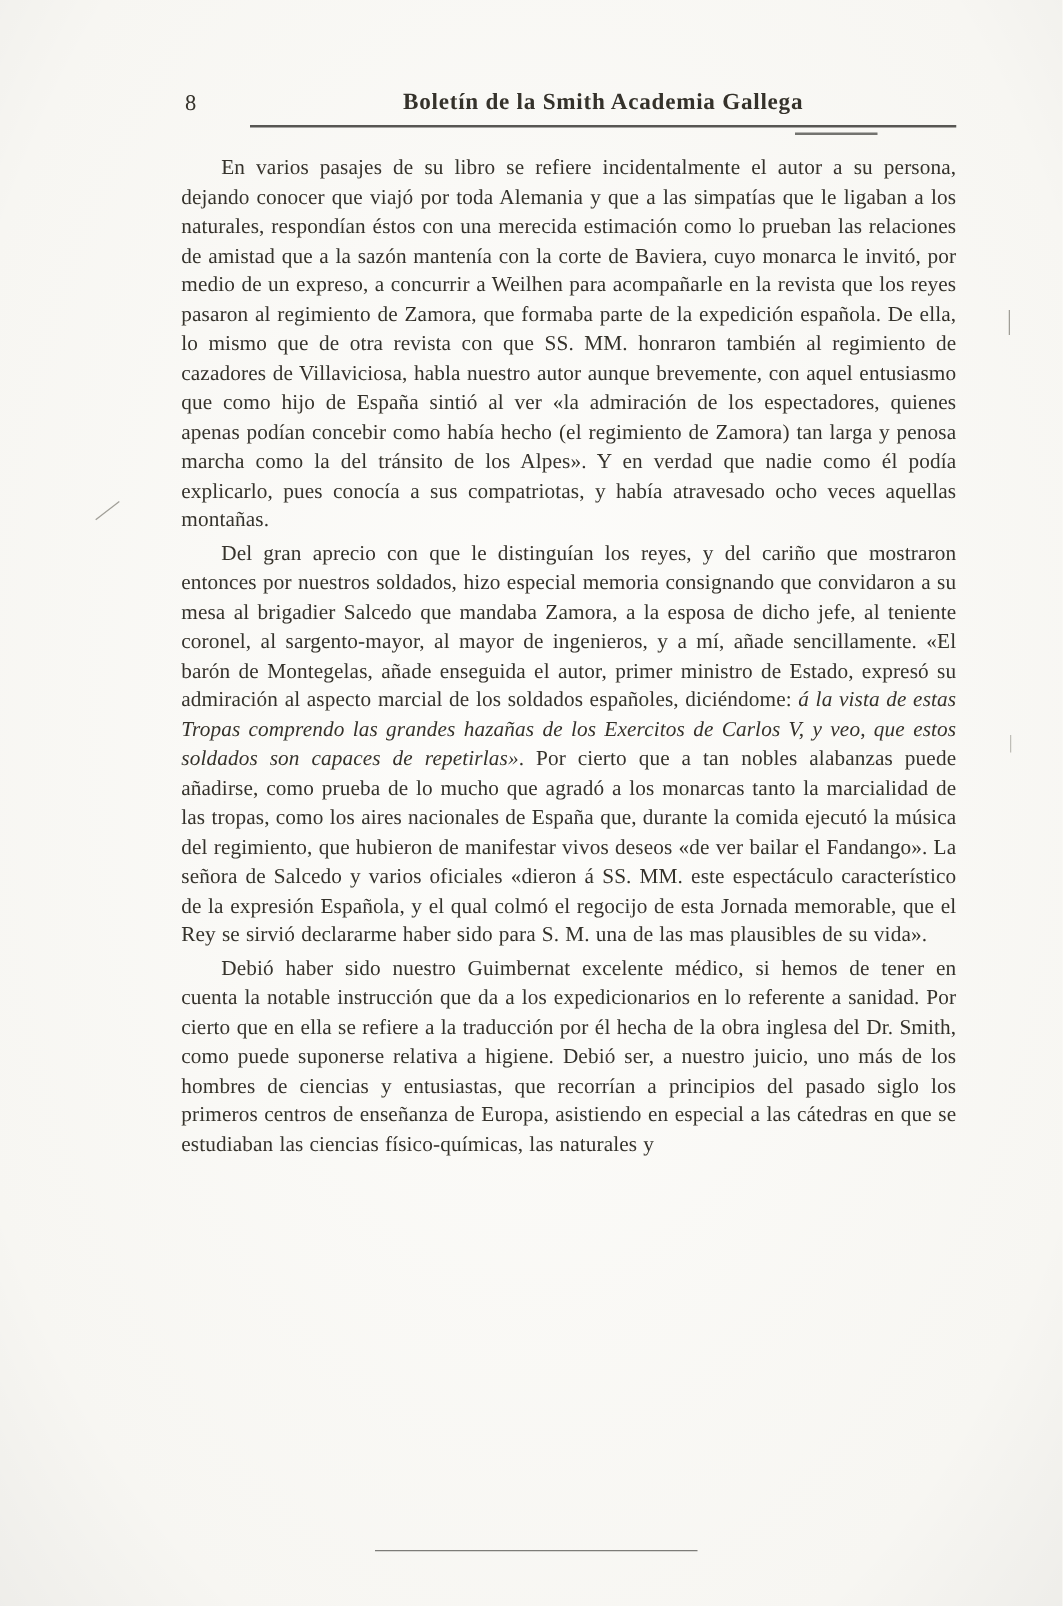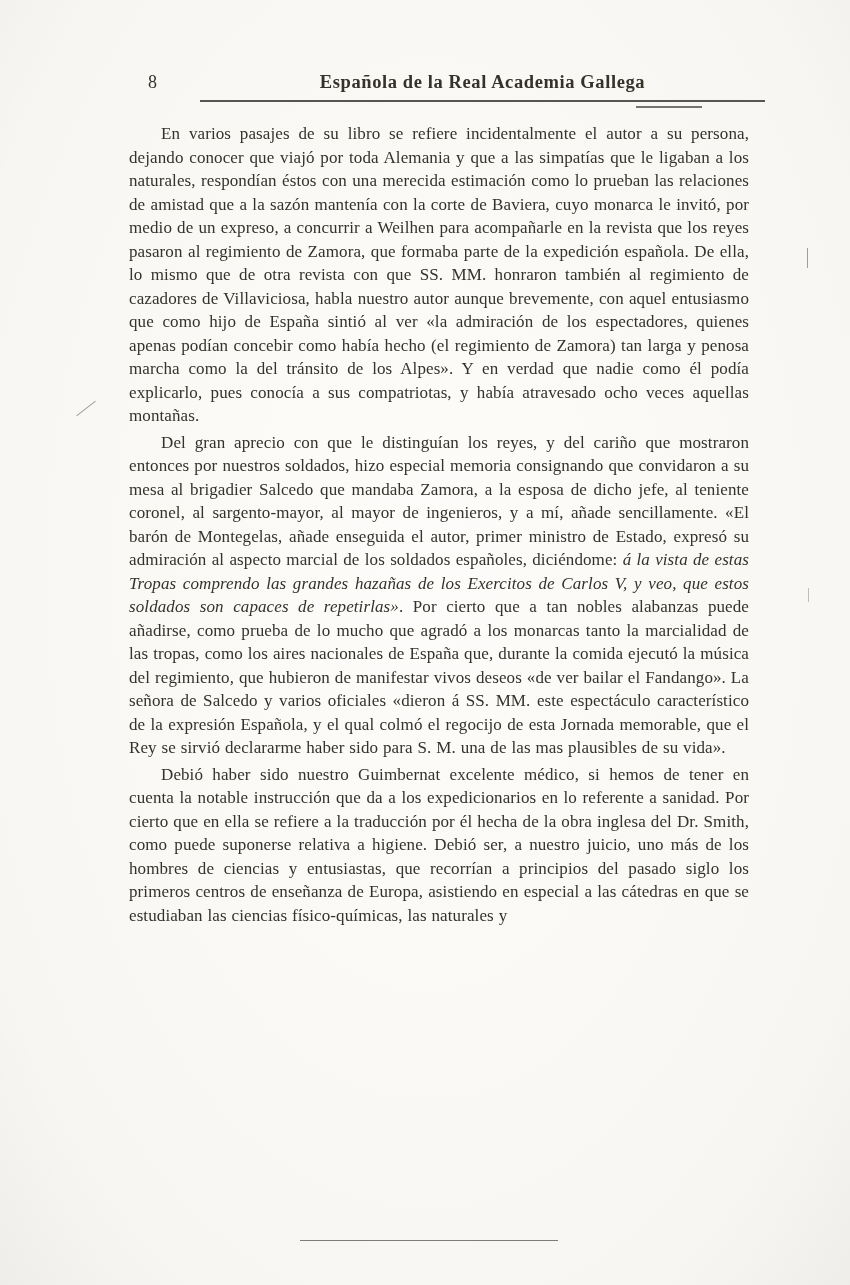--- a/index.html
+++ b/index.html
@@ -63,21 +63,21 @@
     top: 106px;
     left: 636px;
     width: 66px;
     height: 0;
     border-top: 2px solid var(--rule);
     opacity: 0.7;
   }
   .text-block {
     position: absolute;
     top: 122px;
-    left: 129px;
+    left: 145px;
     width: 620px;
     font-size: 17px;
     line-height: 23.5px;
     text-align: justify;
     letter-spacing: 0.1px;
     word-spacing: 0.5px;
   }
   .text-block p {
     margin: 0 0 3px 0;
     text-indent: 32px;
@@ -124,21 +124,21 @@
     opacity: 0.6;
   }
 </style>
 </head>
 <body>
 
 <div class="page">
 
   <div class="header">
     <span class="page-number">8</span>
-    <span class="running-title">Española de la Real Academia Gallega</span>
+    <span class="running-title">Boletín de la Smith Academia Gallega</span>
   </div>
 
   <div class="header-rule"></div>
   <div class="header-rule-short"></div>
 
   <div class="text-block">
       <p><span>En varios pasajes de su libro se refiere incidentalmente el autor a su persona, dejando conocer que viajó por toda Alemania y que a las simpatías que le ligaban a los naturales, respondían éstos con una merecida estimación como lo prueban las relaciones de amistad que a la sazón mantenía con la corte de Baviera, cuyo monarca le invitó, por medio de un expreso, a concurrir a Weilhen para acompañarle en la revista que los reyes pasaron al regimiento de Zamora, que formaba parte de la expedición española. De ella, lo mismo que de otra revista con que SS. MM. honraron también al regimiento de cazadores de Villaviciosa, habla nuestro autor aunque brevemente, con aquel entusiasmo que como hijo de España sintió al ver «la admiración de los espectadores, quienes apenas podían concebir como había hecho (el regimiento de Zamora) tan larga y penosa marcha como la del tránsito de los Alpes». Y en verdad que nadie como él podía explicarlo, pues conocía a sus compatriotas, y había atravesado ocho veces aquellas montañas.</span></p>
       <p><span>Del gran aprecio con que le distinguían los reyes, y del cariño que mostraron entonces por nuestros soldados, hizo especial memoria consignando que convidaron a su mesa al brigadier Salcedo que mandaba Zamora, a la esposa de dicho jefe, al teniente coronel, al sargento-mayor, al mayor de ingenieros, y a mí, añade sencillamente. «El barón de Montegelas, añade enseguida el autor, primer ministro de Estado, expresó su admiración al aspecto marcial de los soldados españoles, diciéndome: </span><span class="italic">á la vista de estas Tropas comprendo las grandes hazañas de los Exercitos de Carlos V, y veo, que estos soldados son capaces de repetirlas»</span><span>. Por cierto que a tan nobles alabanzas puede añadirse, como prueba de lo mucho que agradó a los monarcas tanto la marcialidad de las tropas, como los aires nacionales de España que, durante la comida ejecutó la música del regimiento, que hubieron de manifestar vivos deseos «de ver bailar el Fandango». La señora de Salcedo y varios oficiales «dieron á SS. MM. este espectáculo característico de la expresión Española, y el qual colmó el regocijo de esta Jornada memorable, que el Rey se sirvió declararme haber sido para S. M. una de las mas plausibles de su vida».</span></p>
       <p><span>Debió haber sido nuestro Guimbernat excelente médico, si hemos de tener en cuenta la notable instrucción que da a los expedicionarios en lo referente a sanidad. Por cierto que en ella se refiere a la traducción por él hecha de la obra inglesa del Dr. Smith, como puede suponerse relativa a higiene. Debió ser, a nuestro juicio, uno más de los hombres de ciencias y entusiastas, que recorrían a principios del pasado siglo los primeros centros de enseñanza de Europa, asistiendo en especial a las cátedras en que se estudiaban las ciencias físico-químicas, las naturales y</span></p>
     </div>

